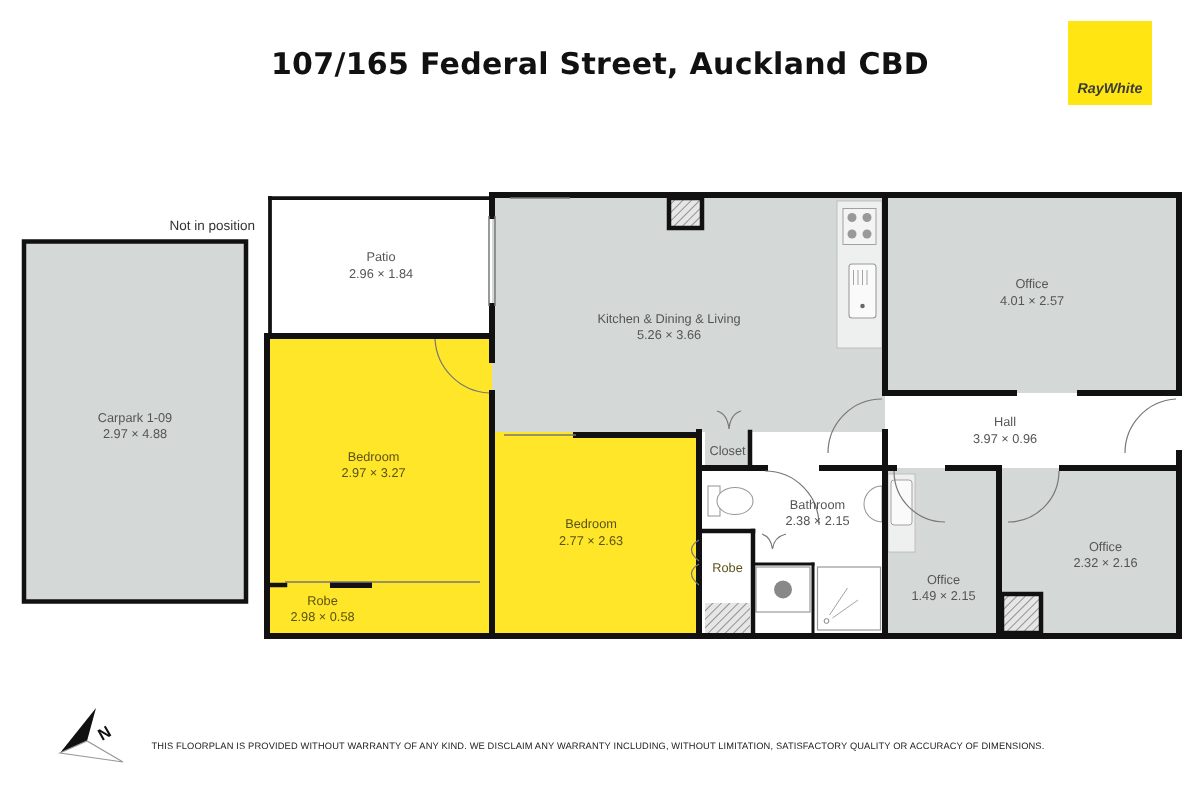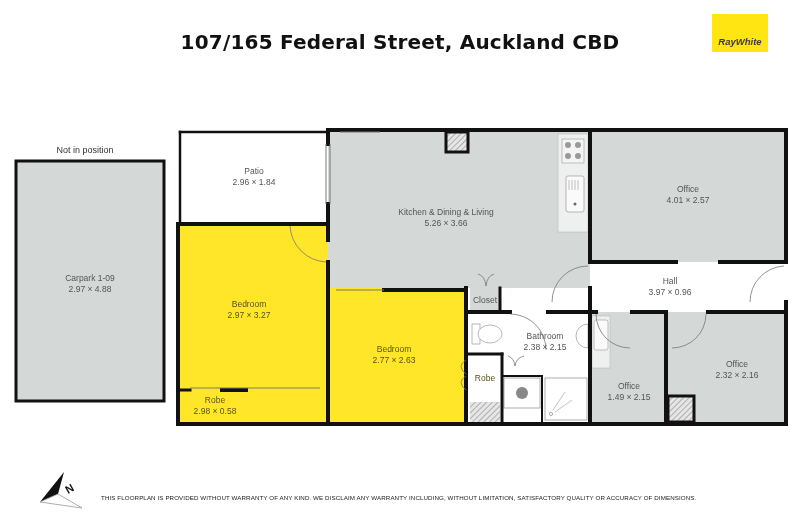--- a/index.html
+++ b/index.html
@@ -1,23 +1,23 @@
 <!DOCTYPE html>
 <html><head>
 <meta charset="utf-8">
 <style>
   html, body { margin: 0; padding: 0; background: #ffffff; }
   body { width: 800px; height: 529px; position: relative; overflow: hidden; font-family: "Liberation Sans", sans-serif; }
   .title { position: absolute; left: 0; width: 800px; top: 30px; text-align: center; font-family: "DejaVu Sans", sans-serif; font-weight: bold; font-size: 20px; color: #111; letter-spacing: 0.2px; }
-  .logo { position: absolute; left: 712px; top: 14px; width: 56px; height: 38px; background: #ffe512; }
+  .logo { position: absolute; left: 712px; top: 14px; width: 56px; height: 56px; background: #ffe512; }
   .logo span { position: absolute; left: 0; right: 0; bottom: 5px; text-align: center; font-weight: bold; font-style: italic; font-size: 9.5px; color: #3b3b3b; }
   svg.plan { position: absolute; left: 0; top: 0; }
   .room-label { font-family: "Liberation Sans", sans-serif; font-size: 8.5px; fill: #555; text-anchor: middle; }
   .room-label.on-yellow { fill: #5a5318; }
-  .note { position: absolute; left: 0; top: 145px; width: 170px; text-align: center; font-size: 9px; color: #333; }
+  .note { position: absolute; left: 0; top: 145px; width: 170px; text-align: right; font-size: 9px; color: #333; }
   .disclaimer { position: absolute; left: 101px; top: 494px; font-size: 6.2px; color: #222; letter-spacing: 0.1px; white-space: nowrap; }
   .compass { position: absolute; left: 38px; top: 470px; }
 </style>
 </head>
 <body>
 
 <div class="title">107/165 Federal Street, Auckland CBD</div>
 
 <div class="logo">
   <span>RayWhite</span>

